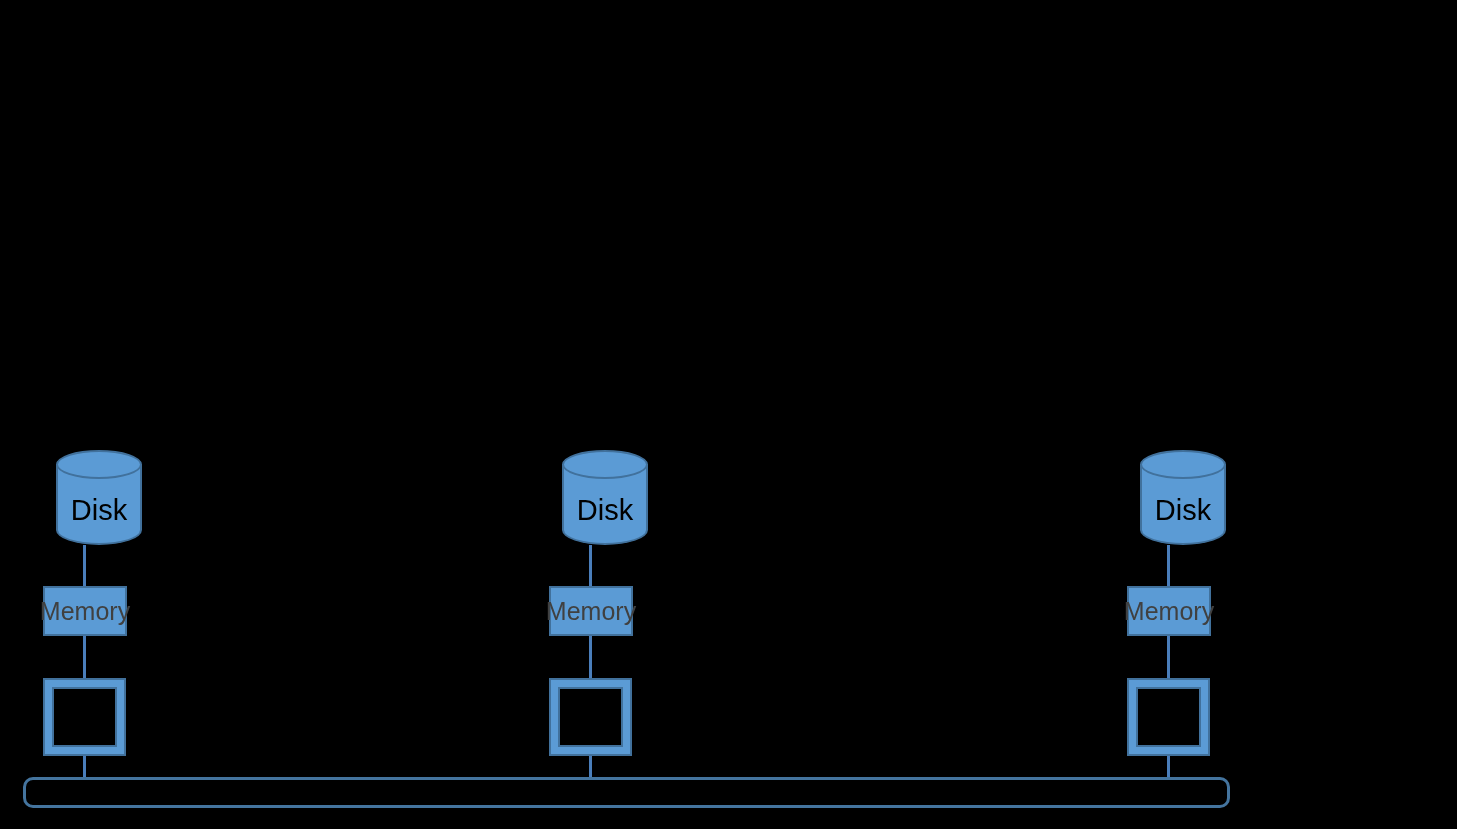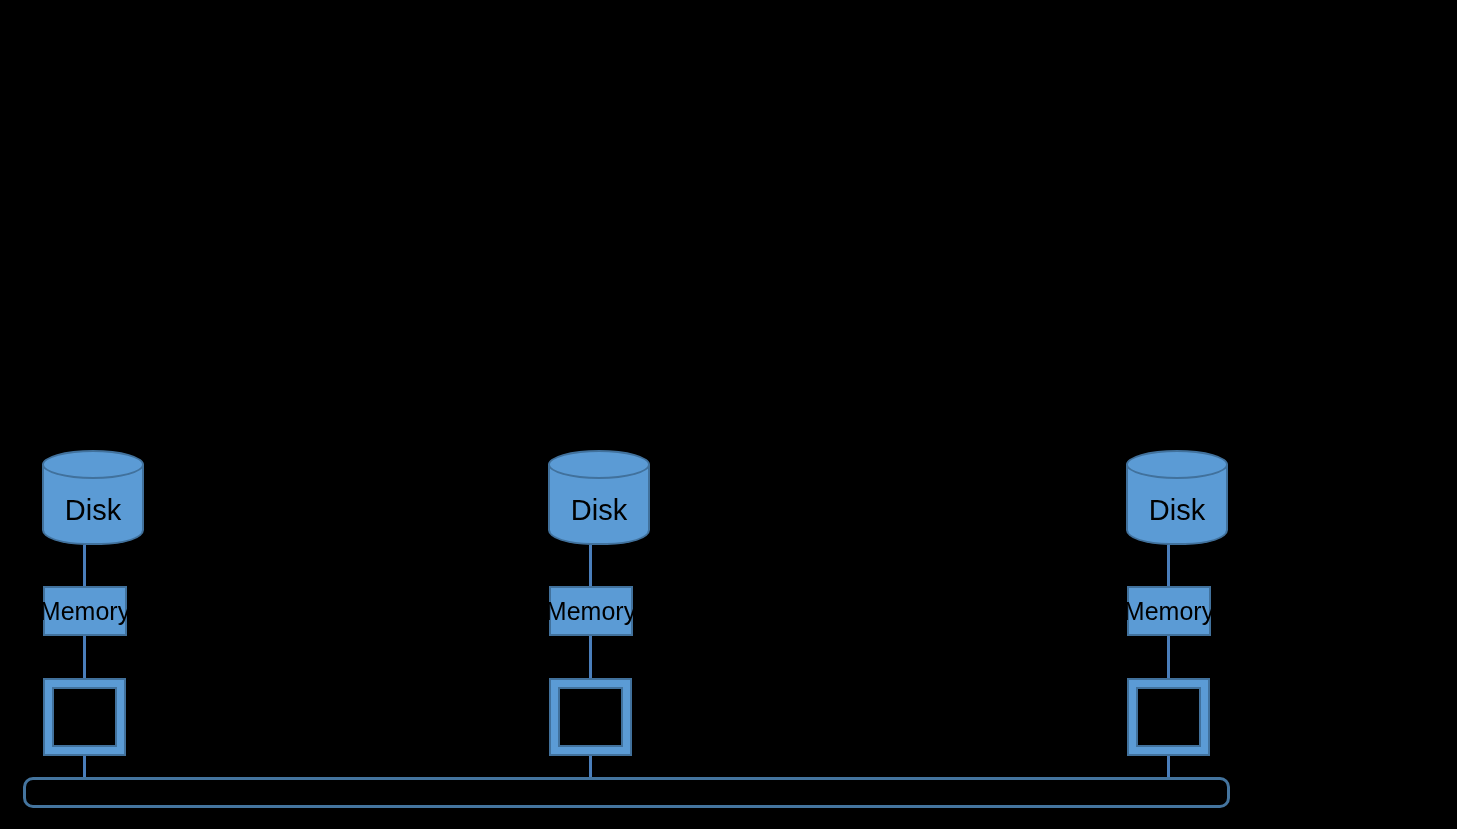--- a/index.html
+++ b/index.html
@@ -21,22 +21,22 @@
     position: absolute;
     top: 450px;
     width: 86px;
     height: 330px;
   }
 
   
   .disk {
     position: absolute;
     top: 0;
-    left: 0;
-    width: 102px;
+    left: 14px;
+    width: 86px;
     height: 95px;
   }
   .disk-body {
     position: absolute;
     left: 0;
     right: 0;
     top: 14px;
     bottom: 0;
     box-sizing: border-box;
     background: #5B9BD5;
@@ -80,21 +80,21 @@
   .memory-label {
     position: absolute;
     left: -2px;
     right: -2px;
     top: 0;
     bottom: 0;
     display: flex;
     align-items: center;
     justify-content: center;
     font-size: 25px;
-    color: #000000;
+    color: #404040;
     white-space: nowrap;
     overflow: visible;
   }
 
   
   .cpu {
     position: absolute;
     top: 228px;
     left: 1px;
     width: 83px;

